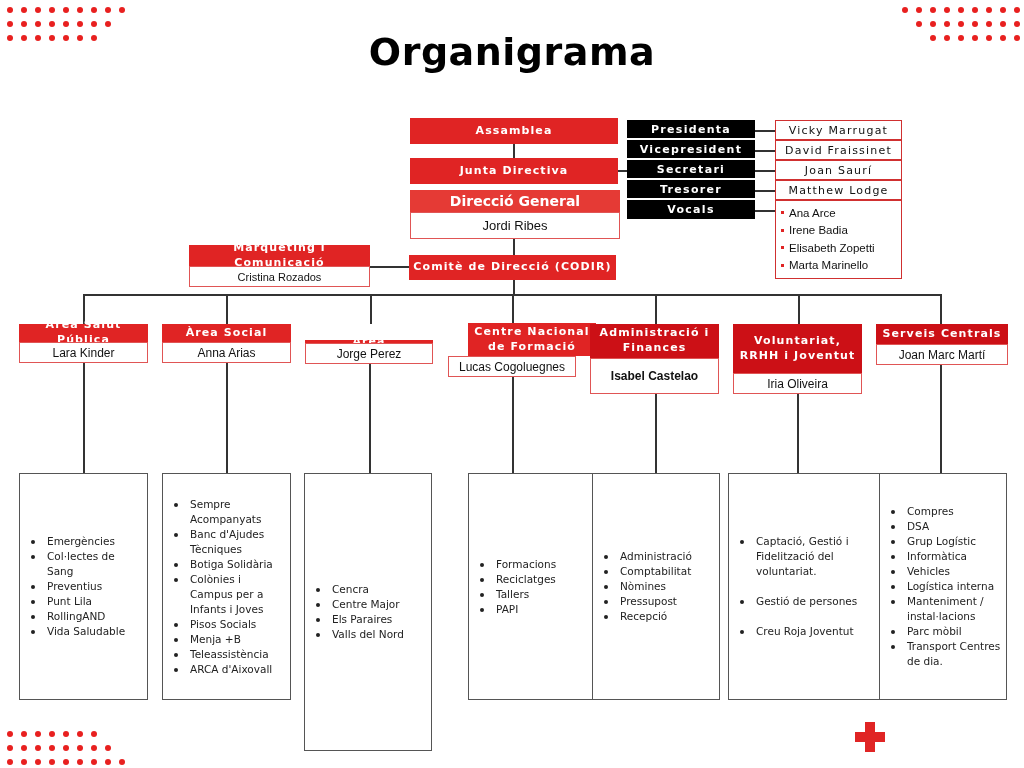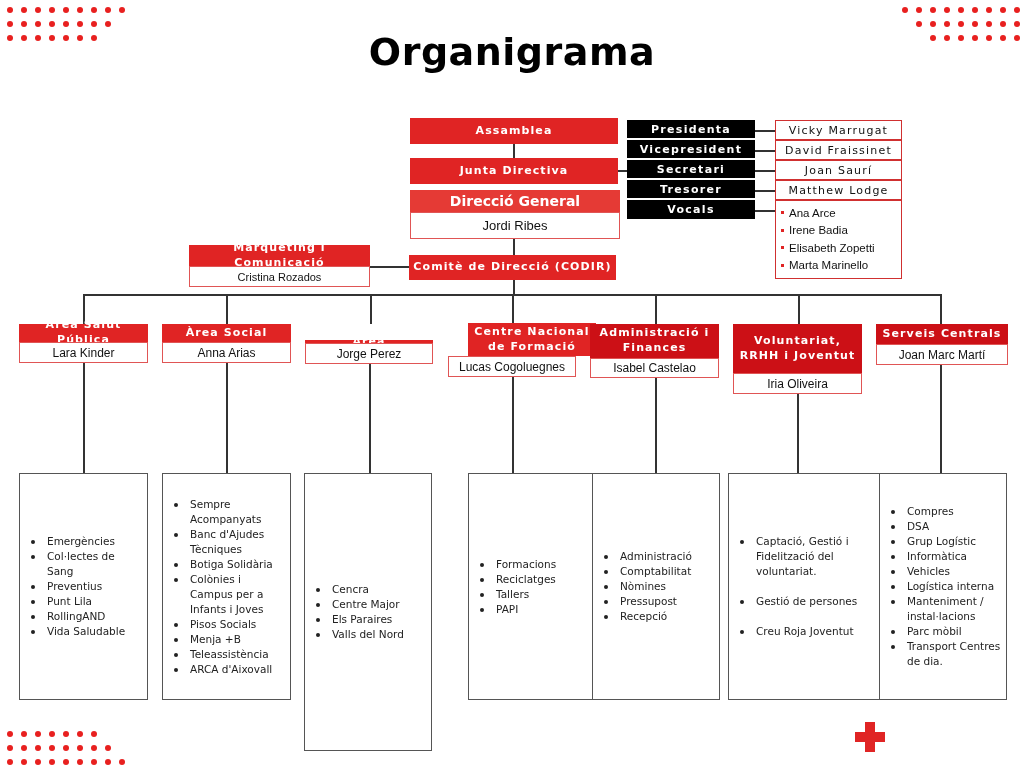--- a/index.html
+++ b/index.html
@@ -191,21 +191,21 @@
 <div class="hdr" style="left:162px;top:324px;width:129px;height:18px;">Àrea Social</div>
 <div class="nm" style="left:162px;top:342px;width:129px;height:21px;">Anna Arias</div>
 
 <div class="hdr" style="left:305px;top:340px;width:128px;height:19px;">Àrea Sociosanitari</div>
 <div class="nm" style="left:305px;top:343px;width:128px;height:21px;">Jorge Perez</div>
 
 <div class="hdr" style="left:448px;top:323px;width:128px;height:33px;padding:0 4px;margin-left:20px;">Centre Nacional de Formació</div>
 <div class="nm" style="left:448px;top:356px;width:128px;height:21px;">Lucas Cogoluegnes</div>
 
 <div class="hdr dark" style="left:590px;top:324px;width:129px;height:34px;padding:0 8px;">Administració i Finances</div>
-<div class="nm" style="left:590px;top:358px;width:129px;height:20px;">Isabel Castelao</div>
+<div class="nm" style="left:590px;top:358px;width:129px;height:36px;font-weight:bold;">Isabel Castelao</div>
 
 <div class="hdr dark" style="left:733px;top:324px;width:129px;height:49px;padding:0 6px;">Voluntariat, RRHH i Joventut</div>
 <div class="nm" style="left:733px;top:373px;width:129px;height:21px;">Iria Oliveira</div>
 
 <div class="hdr dark" style="left:876px;top:324px;width:132px;height:20px;">Serveis Centrals</div>
 <div class="nm" style="left:876px;top:344px;width:132px;height:21px;">Joan Marc Martí</div>
 
 <div class="task" style="left:19px;top:473px;width:129px;height:227px;">
     <ul id="t0">
       <li>Emergències</li>

